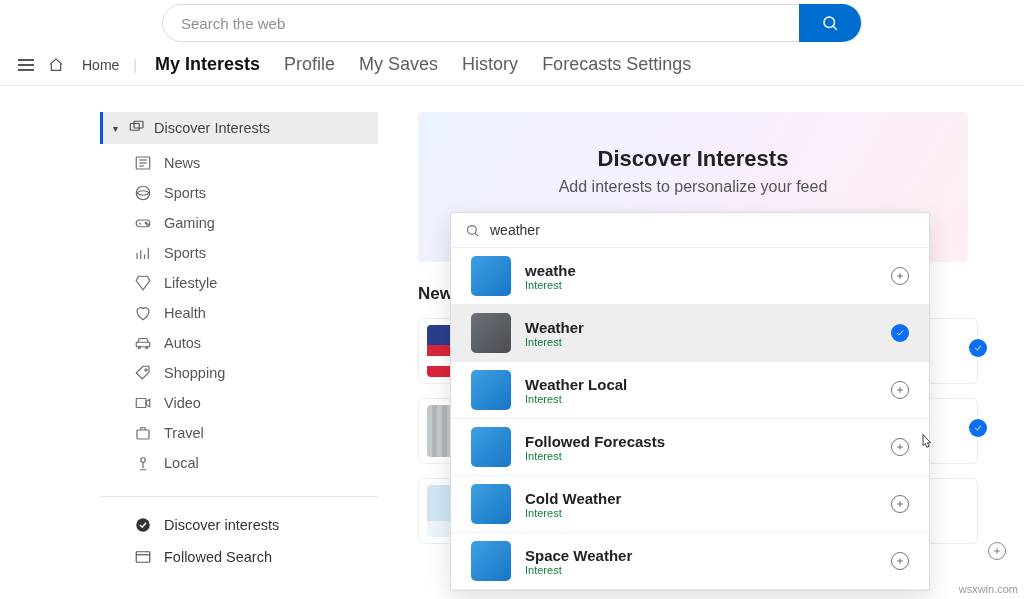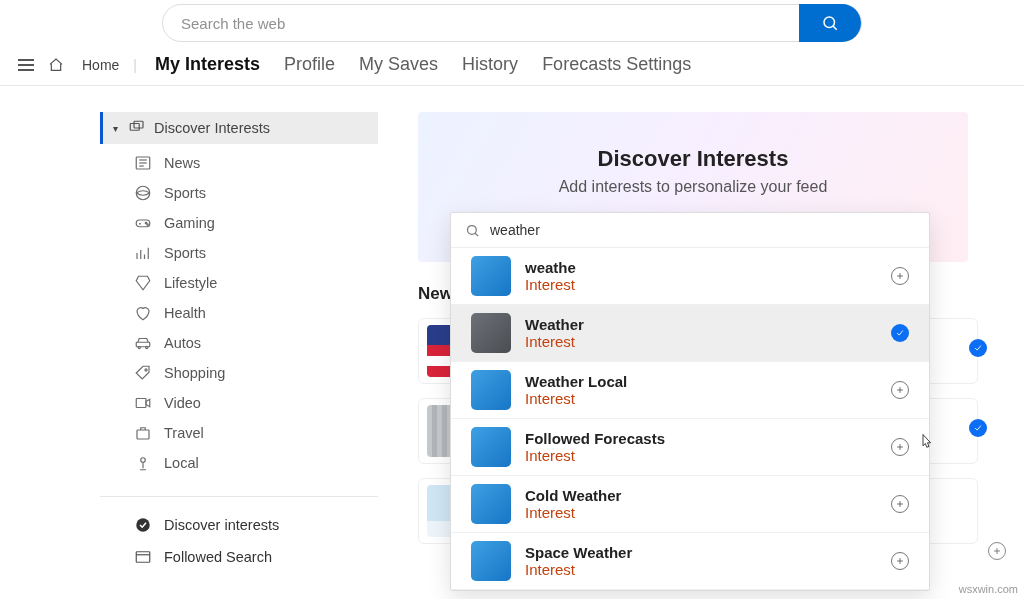--- a/index.html
+++ b/index.html
@@ -117,21 +117,21 @@
   .sug-search span{ color:#333; font-size:14px;}
   .sug-item{
     display:flex; align-items:center; gap:14px;
     padding:8px 20px; border-bottom:1px solid #f0f0f0;
     cursor:pointer;
   }
   .sug-item.active{ background:#eeeeee;}
   .sug-thumb{ width:40px; height:40px; border-radius:5px; background:linear-gradient(135deg,#3ea0e3,#1776c6);}
   .sug-text{ flex:1; }
   .sug-text .t1{ font-size:15px; font-weight:600; color:#222;}
-  .sug-text .t2{ font-size:15px; color:#c2410c;}
+  .sug-text .t2{ font-size:11px; color:#15803d;}
   .sug-add{
     width:18px; height:18px; border:1.5px solid #777; border-radius:50%;
     display:flex; align-items:center; justify-content:center; color:#555;
   }
   .sug-add svg{ width:10px; height:10px; stroke:#555;}
   .sug-check{
     width:18px; height:18px; border-radius:50%; background:#0b6ef3;
     display:flex; align-items:center; justify-content:center;
   }
   .sug-check svg{ stroke:#fff; stroke-width:2;}

